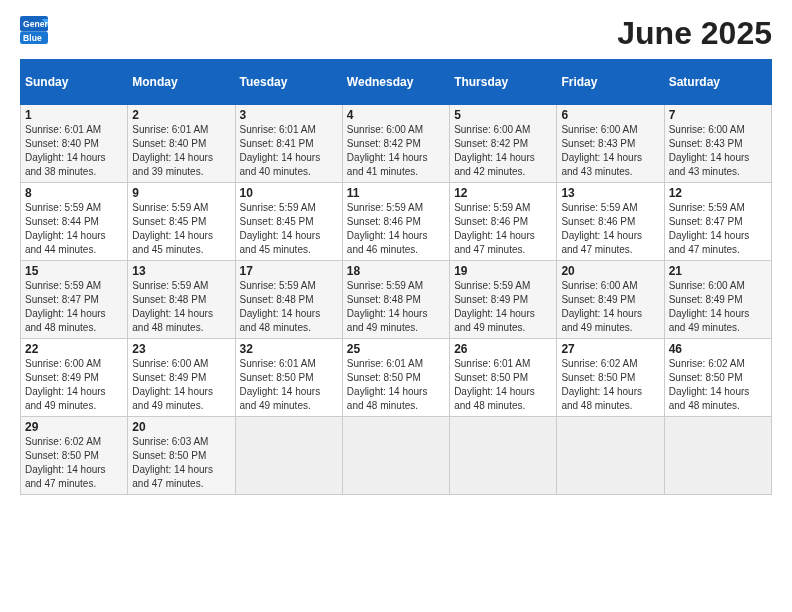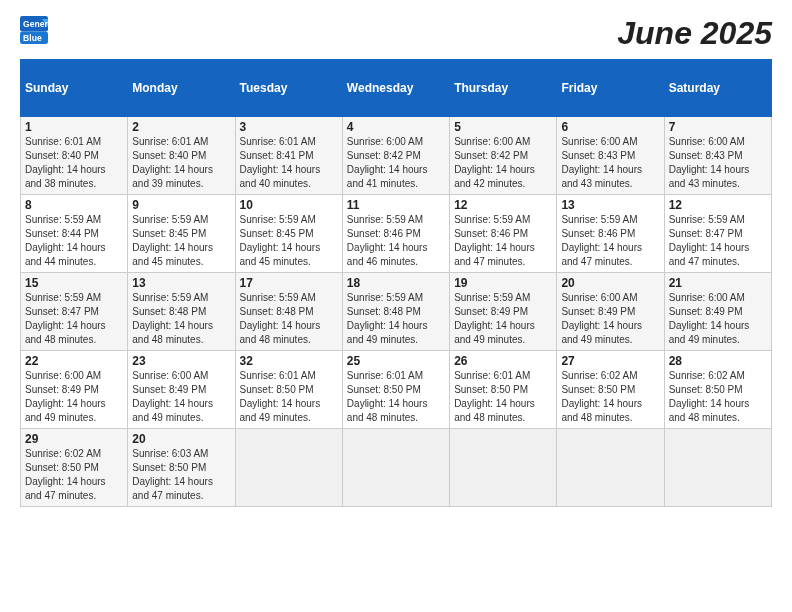--- a/index.html
+++ b/index.html
@@ -26,21 +26,20 @@
       display: flex;
       align-items: center;
       gap: 4px;
     }
     .logo-icon {
       width: 28px;
       height: 28px;
     }
     .title-block {
       text-align: right;
-      font-style: italic;
     }
     .month-title {
       font-size: 32px;
       font-weight: bold;
       color: #222;
       line-height: 1.1;
     }
     .subtitle {
       font-size: 14px;
       color: #444;
@@ -48,21 +47,21 @@
     table {
       width: 100%;
       border-collapse: collapse;
       table-layout: fixed;
     }
     thead tr th {
       background-color: #1565c0;
       color: #fff;
       font-size: 12px;
       font-weight: bold;
-      padding: 21px 4px;
+      padding: 15px 4px;
       text-align: left;
       border: 1px solid #1565c0;
     }
     tbody tr td {
       border: 1px solid #ccc;
       vertical-align: top;
       padding: 3px 4px;
       font-size: 9.5px;
       color: #222;
       height: 78px;
@@ -148,21 +147,21 @@
           <td><span class="day-num">20</span><span class="day-info">Sunrise: 6:00 AM<br>Sunset: 8:49 PM<br>Daylight: 14 hours and 49 minutes.</span></td>
           <td><span class="day-num">21</span><span class="day-info">Sunrise: 6:00 AM<br>Sunset: 8:49 PM<br>Daylight: 14 hours and 49 minutes.</span></td>
         </tr>
         <tr>
           <td><span class="day-num">22</span><span class="day-info">Sunrise: 6:00 AM<br>Sunset: 8:49 PM<br>Daylight: 14 hours and 49 minutes.</span></td>
           <td><span class="day-num">23</span><span class="day-info">Sunrise: 6:00 AM<br>Sunset: 8:49 PM<br>Daylight: 14 hours and 49 minutes.</span></td>
           <td><span class="day-num">32</span><span class="day-info">Sunrise: 6:01 AM<br>Sunset: 8:50 PM<br>Daylight: 14 hours and 49 minutes.</span></td>
           <td><span class="day-num">25</span><span class="day-info">Sunrise: 6:01 AM<br>Sunset: 8:50 PM<br>Daylight: 14 hours and 48 minutes.</span></td>
           <td><span class="day-num">26</span><span class="day-info">Sunrise: 6:01 AM<br>Sunset: 8:50 PM<br>Daylight: 14 hours and 48 minutes.</span></td>
           <td><span class="day-num">27</span><span class="day-info">Sunrise: 6:02 AM<br>Sunset: 8:50 PM<br>Daylight: 14 hours and 48 minutes.</span></td>
-          <td><span class="day-num">28</span><span class="day-info">Sunrise: 6:02 AM<br>Sunset: 8:50 PM<br>Daylight: 14 hours and 48 minutes.</span></td>
+          <td><span class="day-num">46</span><span class="day-info">Sunrise: 6:02 AM<br>Sunset: 8:50 PM<br>Daylight: 14 hours and 48 minutes.</span></td>
         </tr>
         <tr>
           <td><span class="day-num">29</span><span class="day-info">Sunrise: 6:02 AM<br>Sunset: 8:50 PM<br>Daylight: 14 hours and 47 minutes.</span></td>
           <td><span class="day-num">20</span><span class="day-info">Sunrise: 6:03 AM<br>Sunset: 8:50 PM<br>Daylight: 14 hours and 47 minutes.</span></td>
           <td class="empty"></td>
           <td class="empty"></td>
           <td class="empty"></td>
           <td class="empty"></td>
           <td class="empty"></td>
         </tr>

